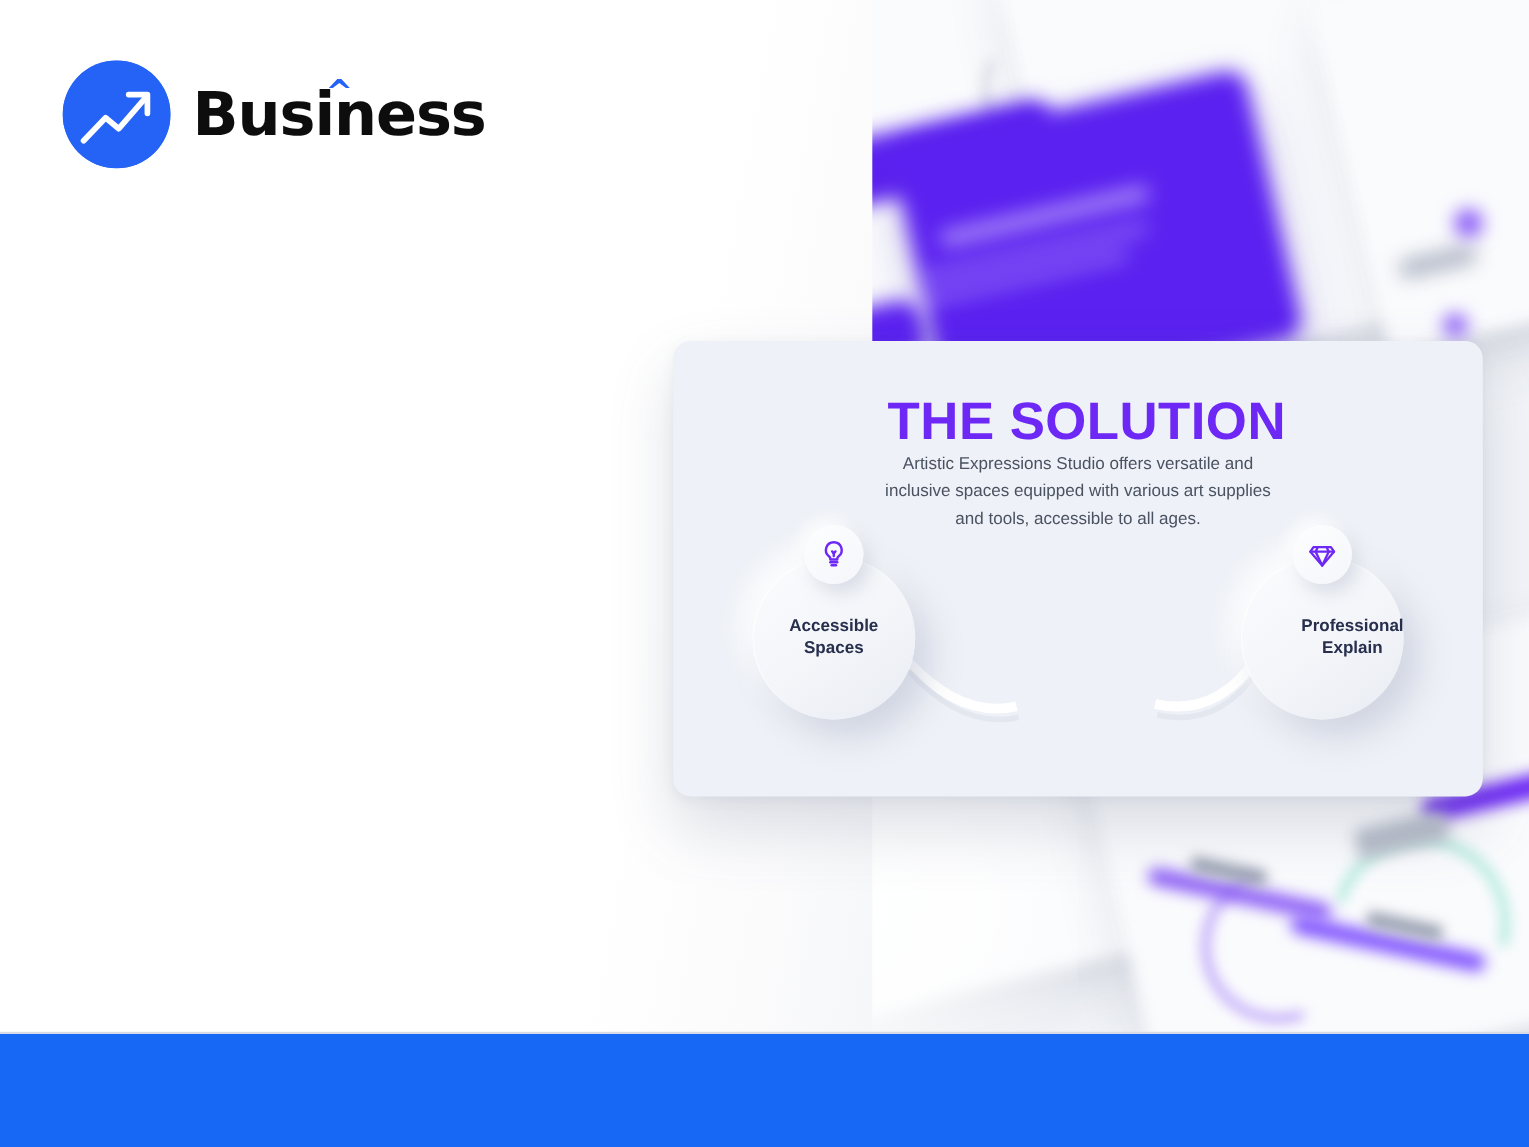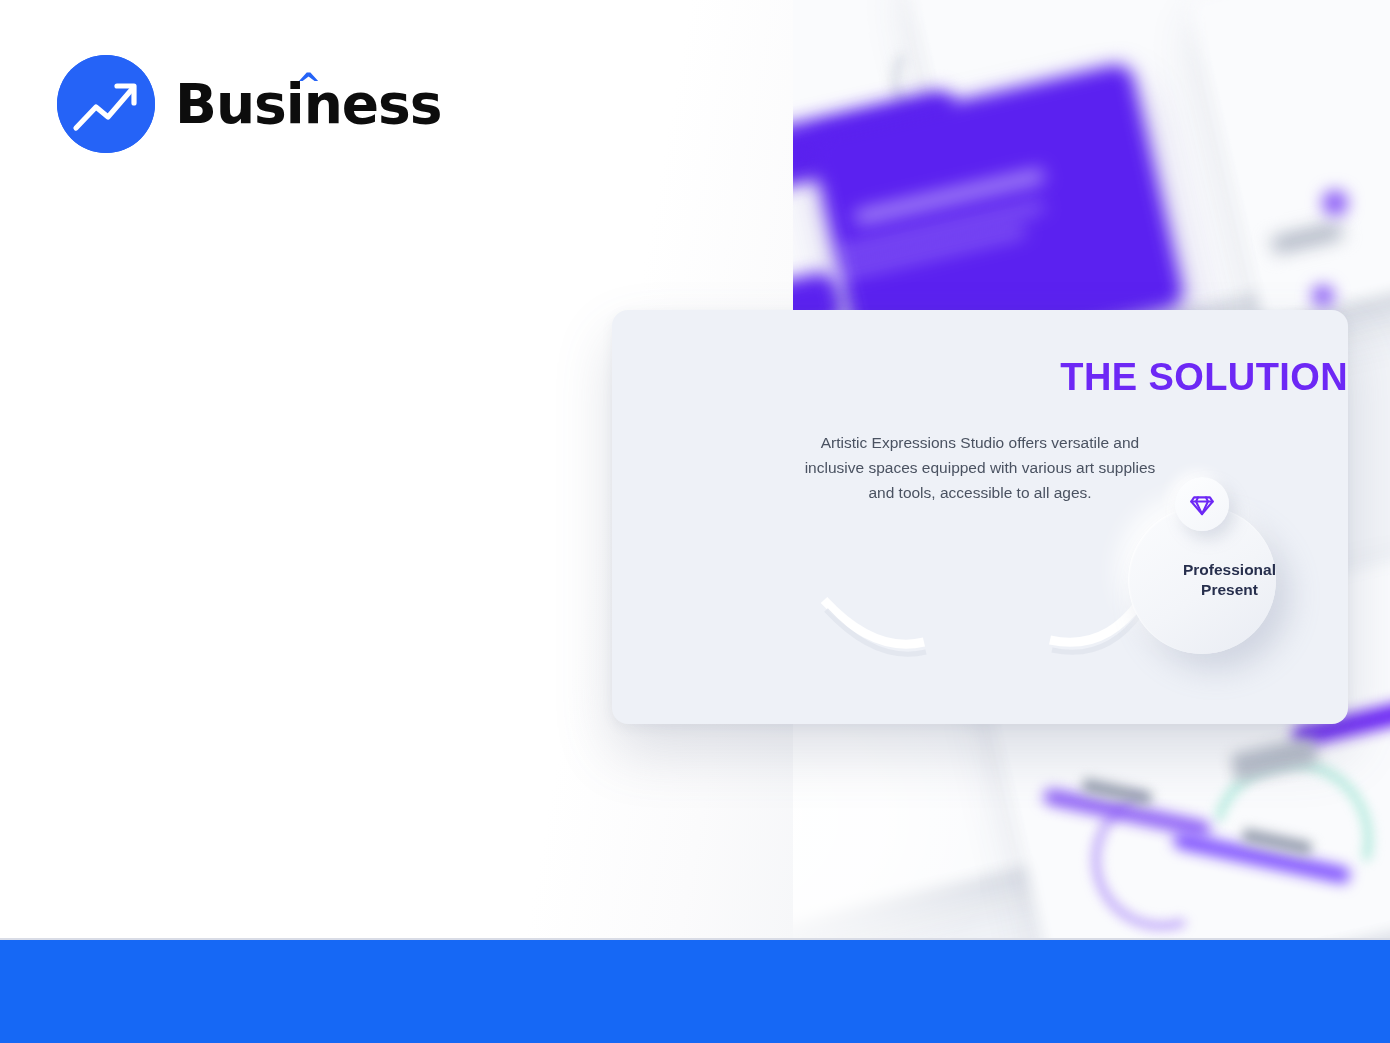--- a/index.html
+++ b/index.html
@@ -155,26 +155,26 @@
   .body-copy p + p { margin-top:34px; }
 
   
   .solution-card {
     position:absolute; left:612px; top:310px; width:736px; height:414px;
     background:#eef1f7; border-radius:16px;
     box-shadow:0 28px 58px rgba(90,100,130,0.20), 0 4px 12px rgba(90,100,130,0.08);
     overflow:hidden;
   }
   .card-title {
-    position:absolute; left:16px; right:0; top:46px; text-align:right;
-    font-size:38px; font-weight:700; color:#6d28f5; letter-spacing:0.4px;
+    position:absolute; left:16px; right:0; top:46px; text-align:center;
+    font-size:48px; font-weight:700; color:#6d28f5; letter-spacing:0.4px;
   }
   .card-sub {
     position:absolute; left:178px; width:380px; top:100px; text-align:center;
-    font-size:15.5px; line-height:1.61; color:#4a5261; font-weight:400;margin-top:21px;
+    font-size:15.5px; line-height:1.61; color:#4a5261; font-weight:400;
   }
 
   
   .connectors { position:absolute; left:0; top:0; width:736px; height:414px; }
 
   .node { position:absolute; }
   .node-circle {
     position:relative; border-radius:50%;
     background:linear-gradient(145deg,#fbfcfe 0%,#f3f5f9 55%,#e9ecf3 100%);
     box-shadow:
@@ -282,27 +282,45 @@
     <div class="card-title">THE SOLUTION</div>
     <div class="card-sub">Artistic Expressions Studio offers versatile and inclusive spaces equipped with various art supplies and tools, accessible to all ages.</div>
 
     <svg class="connectors" viewBox="0 0 736 414">
       <path d="M212 290 Q262 344 312 332" fill="none" stroke="#ffffff" stroke-width="9" opacity="0.95"></path>
       <path d="M214 300 Q264 354 314 342" fill="none" stroke="#dfe3ec" stroke-width="5" opacity="0.75"></path>
       <path d="M438 330 Q492 342 528 292" fill="none" stroke="#ffffff" stroke-width="9" opacity="0.95"></path>
       <path d="M440 340 Q494 352 530 302" fill="none" stroke="#dfe3ec" stroke-width="5" opacity="0.75"></path>
     </svg>
 
+    <div class="node node-1">
+      <div class="node-circle">
+        <div class="node-label">
+          <div>Accessible</div>
+          <div>Spaces</div>
+        </div>
+      </div>
+      <div class="node-badge">
+        <svg width="28" height="28" viewBox="0 0 24 24" fill="none" stroke="#6d28f5" stroke-width="1.9" stroke-linecap="round" stroke-linejoin="round">
+          <path d="M12 2.6a6.1 6.1 0 0 0-3.6 11.05c.55.42.9 1.05.9 1.75v.6h5.4v-.6c0-.7.35-1.33.9-1.75A6.1 6.1 0 0 0 12 2.6z"></path>
+          <path d="M9.3 18.1h5.4"></path>
+          <path d="M10.3 20.4h3.4"></path>
+          <path d="M12 13.2v-2.1"></path>
+          <path d="M12 11.1l-1.3-1.4"></path>
+          <path d="M12 11.1l1.3-1.4"></path>
+        </svg>
+      </div>
+    </div>
 
 
     <div class="node node-3">
       <div class="node-circle">
         <div class="node-label">
           <div>Professional</div>
-          <div>Present</div>
+          <div>Explain</div>
         </div>
       </div>
       <div class="node-badge">
         <svg width="28" height="28" viewBox="0 0 24 24" fill="none" stroke="#6d28f5" stroke-width="1.8" stroke-linecap="round" stroke-linejoin="round">
           <path d="M5.2 6.3h13.6l2.4 3.6L12 20.6 2.8 9.9z"></path>
           <path d="M2.8 9.9h18.4"></path>
           <path d="M8.6 6.3 6.9 9.9 12 20.6"></path>
           <path d="M15.4 6.3l1.7 3.6L12 20.6"></path>
         </svg>
       </div>

